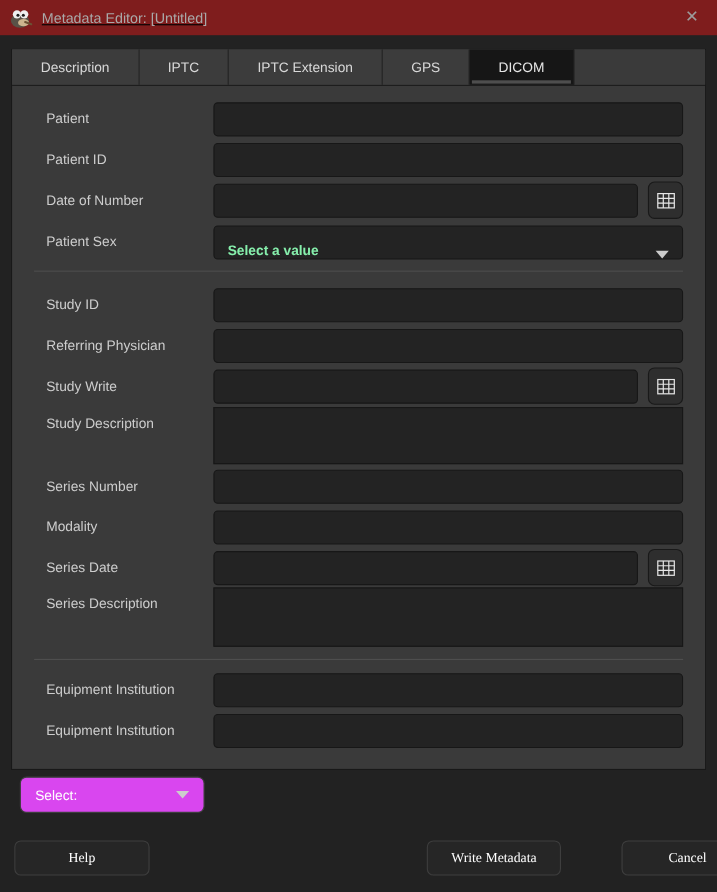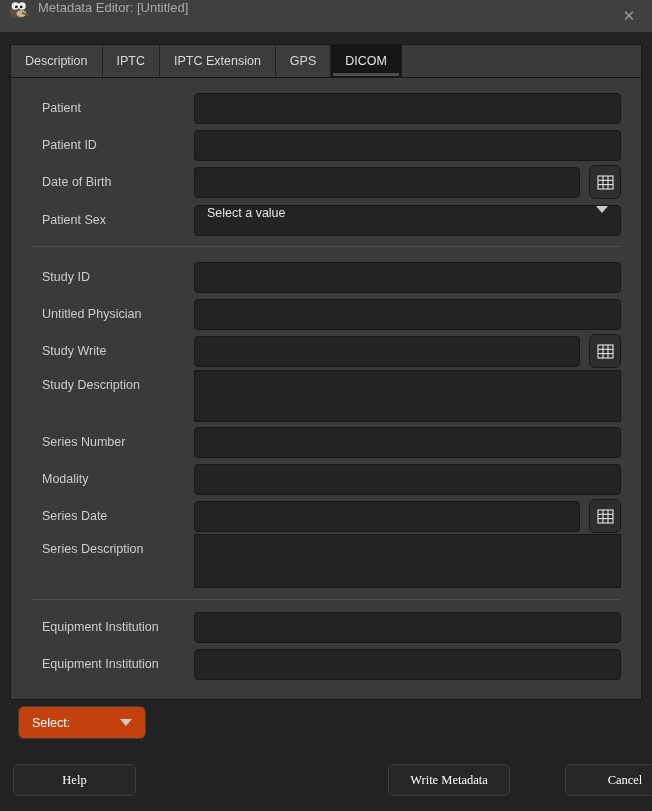--- a/index.html
+++ b/index.html
@@ -3,43 +3,43 @@
 <meta charset="utf-8">
 <style>
   html,body{margin:0;padding:0;}
   body{
     width:652px;height:811px;position:relative;overflow:hidden;
     background:#222222;
     font-family:"Liberation Sans", sans-serif;
     -webkit-font-smoothing:antialiased;
   }
   
-  .titlebar{position:absolute;top:0;left:0;right:0;height:32px;background:#404040;display:flex;align-items:flex-start;}
+  .titlebar{position:absolute;top:0;left:0;right:0;height:32px;background:#7f1d1d;display:flex;align-items:center;text-decoration:underline;}
   .app-icon{margin:0 7px 0 9px;width:22px;height:19px;flex:0 0 auto;}
   .title-text{color:#a9a9a9;font-size:13px;}
   .close-btn{position:absolute;right:0;top:0;width:46px;height:32px;background:transparent;border:0;color:#9c9c9c;font-size:15px;line-height:32px;text-align:center;padding:0;font-family:inherit;}
   
   .notebook{position:absolute;left:10px;top:44px;width:630px;height:654px;background:#3a3a3a;border:1px solid #181818;box-sizing:content-box;}
   .tabstrip{position:absolute;top:0;left:0;right:0;height:32px;border-bottom:1px solid #181818;display:flex;background:#353535;}
-  .tab{padding:0 14px;line-height:32px;font-size:12.5px;color:#d8d8d8;background:#3c3c3c;border-right:1px solid #1f1f1f;position:relative;white-space:nowrap;text-align:right;}
+  .tab{padding:0 26px;line-height:32px;font-size:12.5px;color:#d8d8d8;background:#3c3c3c;border-right:1px solid #1f1f1f;position:relative;white-space:nowrap;text-align:right;}
   .tabstrip-fill{flex:1;background:#3a3a3a;}
   .tab.active{background:#161616;color:#e5e5e5;}
   .tab.active::after{content:"";position:absolute;left:2px;right:2px;bottom:1px;height:3px;background:#4e4e4e;}
   
   .flabel{position:absolute;left:12px;color:#cdcdcd;font-size:12.5px;white-space:nowrap;margin-left:19px;}
   .ffield{position:absolute;left:183px;width:427px;height:31px;background:#232323;border:1px solid #171717;border-radius:4px;box-sizing:border-box;color:#dddddd;font-family:inherit;font-size:12.5px;padding:0 10px;outline:none;}
   .ffield.date{width:386px;}
   .ftext{position:absolute;left:183px;width:427px;background:#232323;border:1px solid #171717;border-radius:0;box-sizing:border-box;resize:none;color:#dddddd;font-family:inherit;font-size:12.5px;padding:4px 8px;outline:none;}
   .calbtn{position:absolute;left:578px;width:32px;height:34px;background:#2e2e2e;border:1px solid #191919;border-radius:6px;box-sizing:border-box;display:flex;align-items:center;justify-content:center;padding:0;}
-  .fselect{position:absolute;left:183px;width:427px;height:31px;background:#232323;border:1px solid #171717;border-radius:4px;box-sizing:border-box;display:flex;align-items:flex-start;padding:0 12px;color:#e5e5e5;font-size:12.5px;font-weight:normal;}
+  .fselect{position:absolute;left:183px;width:427px;height:31px;background:#232323;border:1px solid #171717;border-radius:4px;box-sizing:border-box;display:flex;align-items:flex-end;padding:0 12px;color:#86efac;font-size:12.5px;font-weight:bold;}
   .chev{width:0;height:0;border-left:6px solid transparent;border-right:6px solid transparent;border-top:7px solid #cccccc;}
   .fselect .chev{margin-left:auto;}
   .separator{position:absolute;left:20px;width:590px;height:1px;background:#4e4e4e;}
   
-  .footer-select{position:absolute;left:18px;top:706px;width:128px;height:33px;background:#c2410c;border:1px solid #3e3e3e;border-radius:6px;box-sizing:border-box;display:flex;align-items:center;padding:0 13px;color:#ffffff;font-size:12.5px;font-family:inherit;}
+  .footer-select{position:absolute;left:18px;top:706px;width:168px;height:33px;background:#d946ef;border:1px solid #3e3e3e;border-radius:6px;box-sizing:border-box;display:flex;align-items:center;padding:0 13px;color:#ffffff;font-size:12.5px;font-family:inherit;}
   .footer-select .chev{margin-left:auto;}
   .btn{position:absolute;top:764px;height:32px;background:#262626;border:1px solid #3e3e3e;border-radius:6px;box-sizing:border-box;color:#ffffff;font-size:12.5px;font-family:Liberation Serif, serif;text-align:center;padding:0;}
   #help-btn{left:13px;width:123px;}
   #write-btn{left:388px;width:122px;}
   #cancel-btn{left:522px;width:120px;margin-left:43px;}
 </style>
 </head>
 <body>
 
 <div class="titlebar">
@@ -66,21 +66,21 @@
     <div class="tab active">DICOM</div>
     <div class="tabstrip-fill"></div>
   </div>
 
   <span class="flabel" style="top:56px">Patient</span>
   <input class="ffield" style="top: 48px;" value="">
 
   <span class="flabel" style="top:93px">Patient ID</span>
   <input class="ffield" style="top: 85px;" value="">
 
-  <span class="flabel" style="top:130px">Date of Birth</span>
+  <span class="flabel" style="top:130px">Date of Number</span>
   <input class="ffield date" style="top: 122px;" value="">
   <button class="calbtn" style="top:120px">
     <svg width="17" height="15" viewBox="0 0 17 15">
       <g stroke="#e6e6e6" stroke-width="1.1" fill="none">
         <rect x="1" y="1" width="15" height="13"></rect>
         <line x1="1" y1="5.3" x2="16" y2="5.3"></line>
           <line x1="1" y1="9.6" x2="16" y2="9.6"></line>
         <line x1="6" y1="1" x2="6" y2="14"></line>
           <line x1="11" y1="1" x2="11" y2="14"></line>
       </g>
@@ -91,21 +91,21 @@
   <div class="fselect" style="top:160px">
     <span>Select a value</span>
     <span class="chev"></span>
   </div>
 
   <div class="separator" style="top:201px"></div>
 
   <span class="flabel" style="top:225px">Study ID</span>
   <input class="ffield" style="top: 217px;" value="">
 
-  <span class="flabel" style="top:262px">Untitled Physician</span>
+  <span class="flabel" style="top:262px">Referring Physician</span>
   <input class="ffield" style="top: 254px;" value="">
 
   <span class="flabel" style="top:299px">Study Write</span>
   <input class="ffield date" style="top: 291px;" value="">
   <button class="calbtn" style="top:289px">
     <svg width="17" height="15" viewBox="0 0 17 15">
       <g stroke="#e6e6e6" stroke-width="1.1" fill="none">
         <rect x="1" y="1" width="15" height="13"></rect>
         <line x1="1" y1="5.3" x2="16" y2="5.3"></line>
           <line x1="1" y1="9.6" x2="16" y2="9.6"></line>

